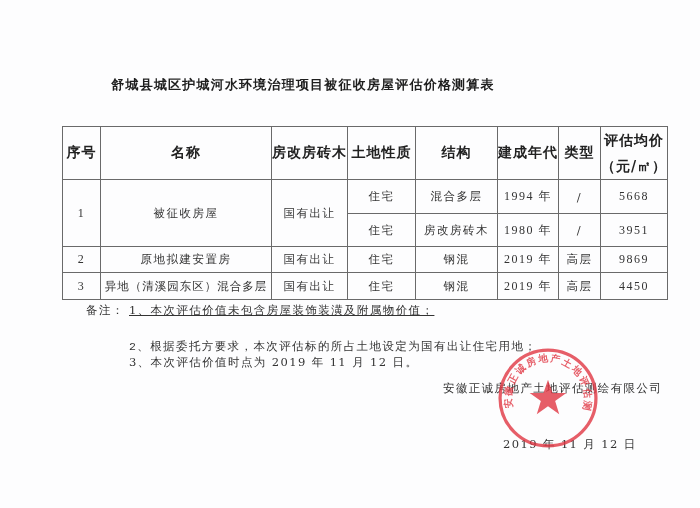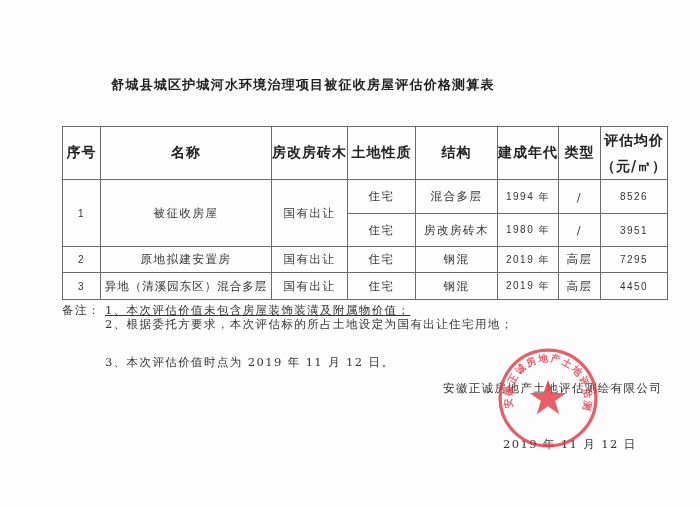--- a/index.html
+++ b/index.html
@@ -18,27 +18,27 @@
       position: absolute; left: 62px; top: 126px;
       border-collapse: collapse; table-layout: fixed;
       font-size: 11.5px; color: #333;
     }
     table.grid td, table.grid th {
       border: 1px solid #6a6a6a; text-align: center; vertical-align: middle;
       padding: 0; overflow: hidden; white-space: nowrap;
     }
     table.grid th { font-weight: bold; font-size: 14px; color: #222; letter-spacing: 1px; }
     table.grid td { letter-spacing: 1.5px; }
-    td.num { letter-spacing: 0; font-family: Liberation Sans, sans-serif; font-size: 10px; }
+    td.num { letter-spacing: 0; font-family: Liberation Serif, serif; font-size: 12px; }
     .th-price { line-height: 26px; }
     .notes {
       position: absolute; left: 62px; top: 300px; font-size: 11.5px; color: #333;
       letter-spacing: 1.4px;
     }
-    .note-line { position: absolute; white-space: nowrap; }
+    .note-line { position: absolute; white-space: nowrap; margin-left: 24px; }
     .signature {
       position: absolute; font-size: 11.5px; color: #333; letter-spacing: 1.4px; white-space: nowrap;
     }
     .seal {
       position: absolute; left: 497px; top: 347px; width: 102px; height: 102px;
       opacity: 0.78; pointer-events: none;
     }
   </style>
 </head>
 <body>
@@ -71,56 +71,56 @@
     </th>
   </tr>
   <tr style="height:34px">
     <td rowspan="2" class="num">1</td>
     <td rowspan="2">被征收房屋</td>
     <td rowspan="2">国有出让</td>
     <td>住宅</td>
     <td>混合多层</td>
     <td class="num">1994 年</td>
     <td>/</td>
-    <td class="num">8526</td>
+    <td class="num">5668</td>
   </tr>
   <tr style="height:33px">
     <td>住宅</td>
     <td>房改房砖木</td>
     <td class="num">1980 年</td>
     <td>/</td>
     <td class="num">3951</td>
   </tr>
   <tr style="height:26px">
     <td class="num">2</td>
     <td>原地拟建安置房</td>
     <td>国有出让</td>
     <td>住宅</td>
     <td>钢混</td>
     <td class="num">2019 年</td>
     <td>高层</td>
-    <td class="num">7295</td>
+    <td class="num">9869</td>
   </tr>
   <tr style="height:27px">
     <td class="num">3</td>
     <td style="letter-spacing:1px">异地（清溪园东区）混合多层</td>
     <td>国有出让</td>
     <td>住宅</td>
     <td>钢混</td>
     <td class="num">2019 年</td>
     <td>高层</td>
     <td class="num">4450</td>
   </tr>
 </tbody>
   </table>
 
 <div class="notes">
   <span class="note-line" style="left:0; top:3px;">备注：</span>
   <span class="note-line" style="left:43px; top:3px;text-decoration:underline;">1、本次评估价值未包含房屋装饰装潢及附属物价值；</span>
-  <span class="note-line" style="left:43px; top:17px;">2、根据委托方要求，本次评估标的所占土地设定为国有出让住宅用地；</span>
+  <span class="note-line" style="left:43px; top:39px;font-family:Liberation Mono, monospace;">2、根据委托方要求，本次评估标的所占土地设定为国有出让住宅用地；</span>
   <span class="note-line" style="left:43px; top:55px;">3、本次评估价值时点为 2019 年 11 月 12 日。</span>
 </div>
 
 <div class="signature" style="left:443px; top:381px;">安徽正诚房地产土地评估测绘有限公司</div>
 <div class="signature" style="left:503px; top:404px;margin-top:33px;">2019 年 11 月 12 日</div>
 
 <svg class="seal" viewBox="0 0 100 100">
   <defs>
     <path id="sealArc" d="M 16 62 A 36 36 0 1 1 84 62"></path>
   </defs>

